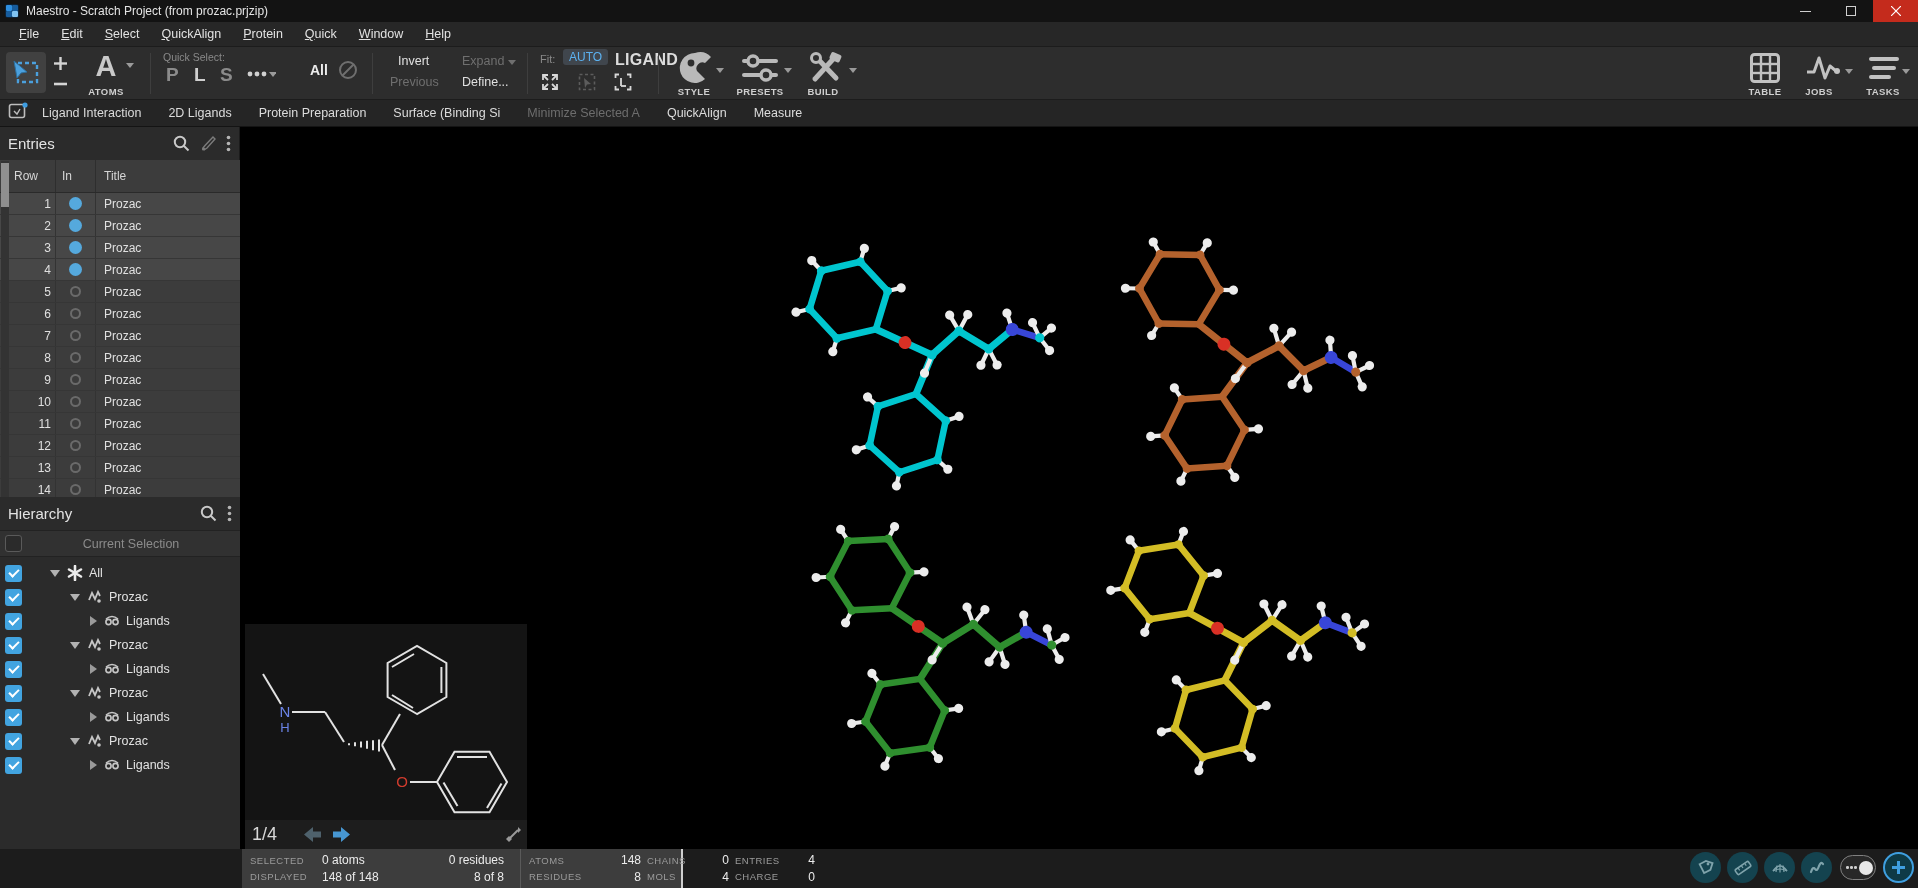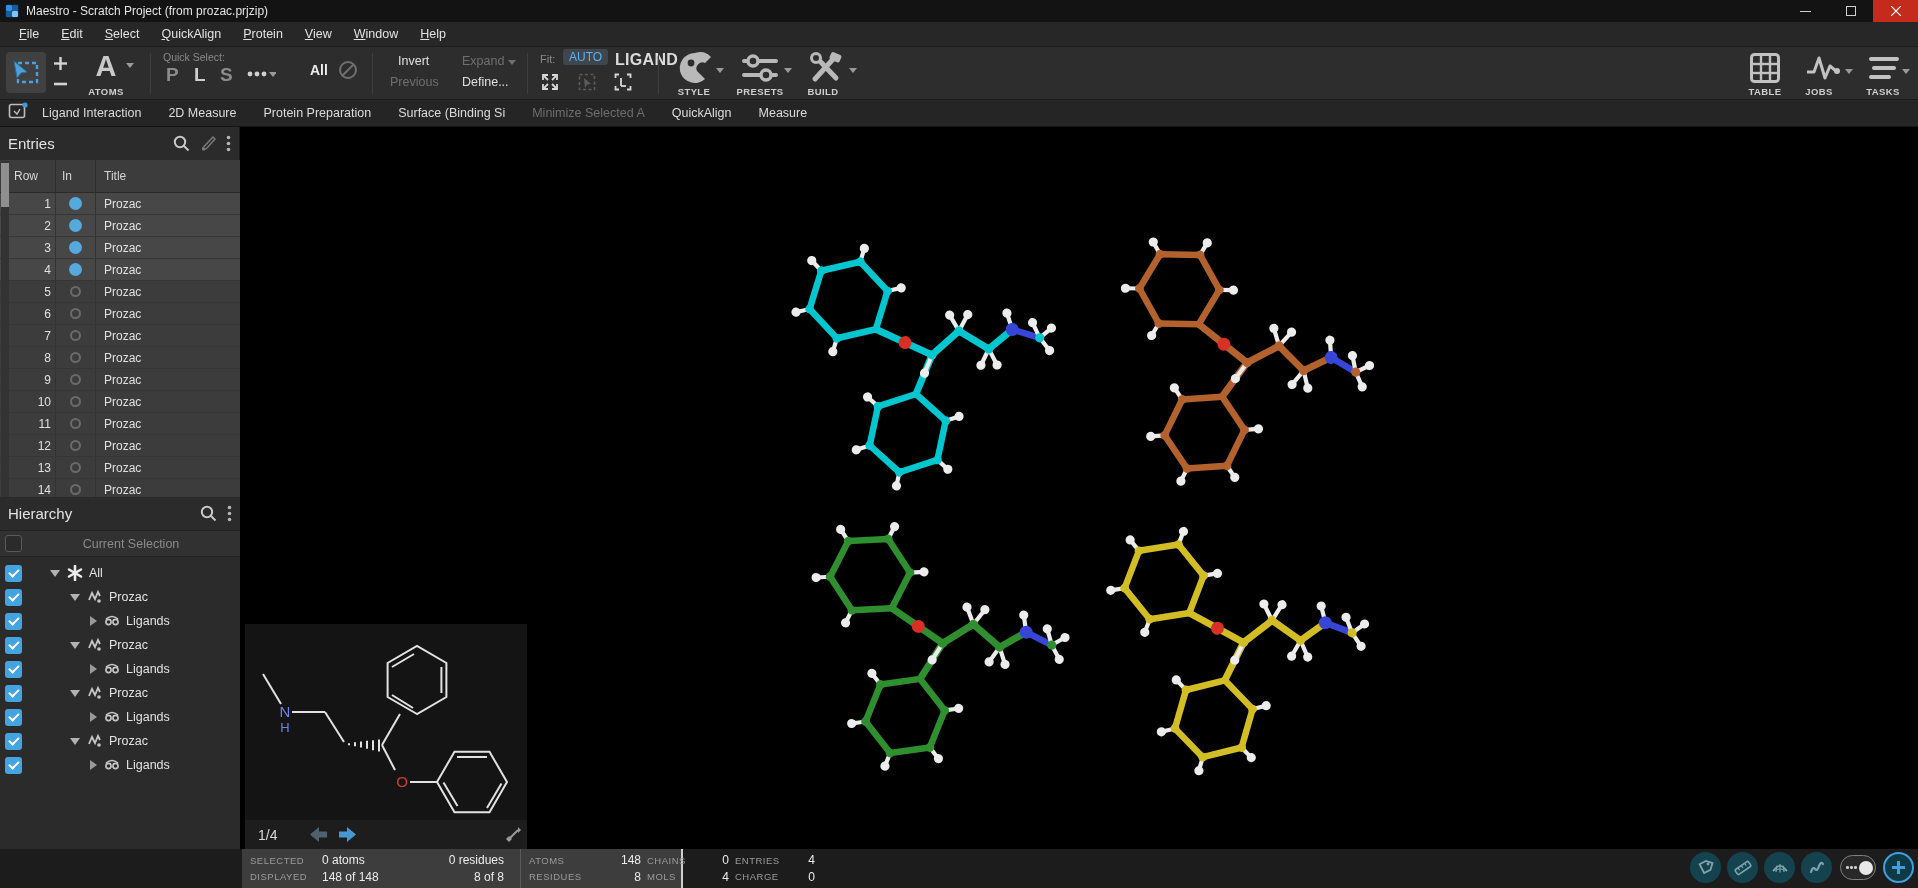--- a/index.html
+++ b/index.html
@@ -81,21 +81,21 @@
   .ticon{flex:0 0 auto;display:flex;align-items:center;margin:0 6px 0 7px;}
   .tlabel{white-space:nowrap;}
 
   
   #viewport{position:absolute;left:240px;top:127px;width:1678px;height:722px;background:#000;}
 
   
   #sketchpanel{position:absolute;left:5px;top:497px;width:282px;height:225px;background:#141414;}
   #sketch-area{position:absolute;left:0;top:0;width:282px;height:196px;}
   #sketch-bottom{position:absolute;left:0;bottom:0;width:282px;height:29px;background:#1d1d1d;display:flex;align-items:center;}
-  #sketch-page{font-size:14px;color:#d8d8d8;margin-left:13px;width:52px;}
+  #sketch-page{font-size:18px;color:#d8d8d8;margin-left:7px;width:52px;}
   .nav-arrow{margin-right:10px;display:flex;align-items:center;}
   #sketch-resize{margin-left:auto;margin-right:6px;display:flex;align-items:center;}
 
   
   #footer{position:absolute;left:0;top:849px;width:100%;height:39px;background:#1c1c1c;}
   #footer-left{position:absolute;left:0;top:0;width:240px;height:39px;background:#1f1f1f;display:flex;align-items:center;padding-left:7px;font-size:12.5px;color:#d9d9d9;border-right:1px solid #151515;white-space:nowrap;}
   #footer-left b{margin-right:4px;}
   #stats{position:absolute;left:242px;top:0;width:441px;height:39px;background:#3d3d3d;border-right:2px solid #cfcfcf;display:flex;}
   .stats-block{display:grid;grid-template-rows:1fr 1fr;align-content:center;padding:3px 0;}
   #stats-sel{grid-template-columns:72px 100px 92px;margin-left:8px;}
@@ -143,21 +143,21 @@
         </span>
     </div>
   </div>
 
   <div id="menubar">
       <span class="menu-item">File</span>
       <span class="menu-item">Edit</span>
       <span class="menu-item">Select</span>
       <span class="menu-item">QuickAlign</span>
       <span class="menu-item">Protein</span>
-      <span class="menu-item">View</span>
+      <span class="menu-item">Quick</span>
       <span class="menu-item">Window</span>
       <span class="menu-item">Help</span>
     </div>
 
   <div id="toolbar">
     <div class="tbtn marquee-btn">
       <svg width="28" height="28">
         <rect x="6" y="4" width="19" height="19" fill="none" stroke="#4ba0dd" stroke-width="2.4" stroke-dasharray="4 3"></rect>
         <polygon points="2,2 15,13 9,14 5,19" fill="#4ba0dd" stroke="#2d6f9e" stroke-width="1"></polygon>
       </svg>
@@ -309,21 +309,21 @@
   <div id="favbar">
     <span class="fav-icon-btn">
       <svg width="20" height="18">
         <rect x="1.5" y="2.5" width="15" height="13" rx="2" fill="none" stroke="#bdbdbd" stroke-width="1.6"></rect>
         <polyline points="6,9 9,12 12,7" fill="none" stroke="#bdbdbd" stroke-width="1.4"></polyline>
         <circle cx="17" cy="3" r="2.6" fill="#3d9ce0"></circle>
       </svg>
     </span>
     <span id="fav-items" style="display:flex;align-items:center;">
         <span class="fav-item">Ligand Interaction</span>
-        <span class="fav-item">2D Measure</span>
+        <span class="fav-item">2D Ligands</span>
         <span class="fav-item">Protein Preparation</span>
         <span class="fav-item">Surface (Binding Si</span>
         <span class="fav-item disabled">Minimize Selected A</span>
         <span class="fav-item">QuickAlign</span>
         <span class="fav-item">Measure</span>
       </span>
   </div>
 
   <div id="leftpanel">
     <div class="panel-header">

